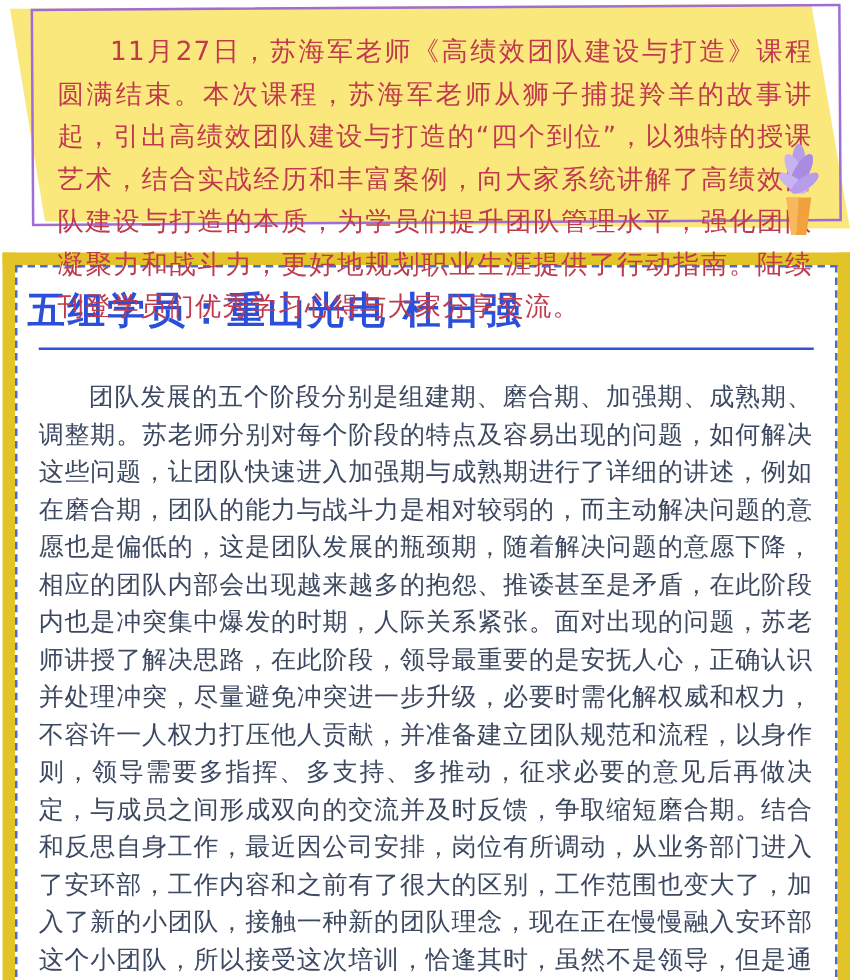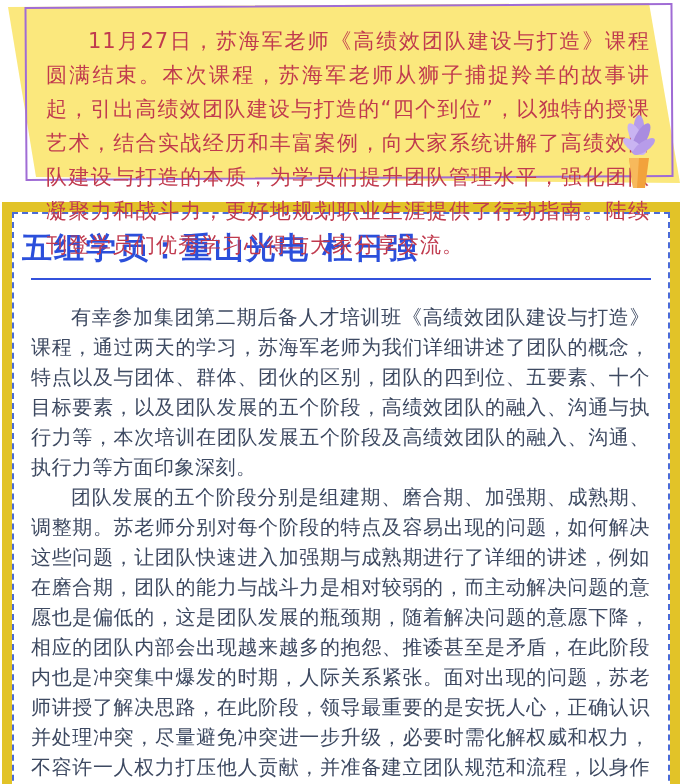--- a/index.html
+++ b/index.html
@@ -92,17 +92,16 @@
     <path d="M19 50 L39 50 L35 80 L23 80 Z" fill="var(--pot_orange)"></path>
     <path d="M19 50 L29 50 L27 80 L23 80 Z" fill="#F7B95C"></path>
   </svg>
 </div>
 
 <div class="card">
   <div class="card-inner">
     <h1 class="card-title">五组学员：重山光电 杜日强</h1>
     <hr class="card-rule">
     <div class="card-body">
-      <p>有幸参加集团第二期后备人才培训班《高绩效团队建设与打造》课程，通过两天的学习，苏海军老师为我们详细讲述了团队的概念，特点以及与团体、群体、团伙的区别，团队的四到位、五要素、十个目标要素，以及团队发展的五个阶段，高绩效团队的融入、沟通与执行力等，本次培训在团队发展五个阶段及高绩效团队的融入、沟通、执行力等方面印象深刻。</p>
       <p>团队发展的五个阶段分别是组建期、磨合期、加强期、成熟期、调整期。苏老师分别对每个阶段的特点及容易出现的问题，如何解决这些问题，让团队快速进入加强期与成熟期进行了详细的讲述，例如在磨合期，团队的能力与战斗力是相对较弱的，而主动解决问题的意愿也是偏低的，这是团队发展的瓶颈期，随着解决问题的意愿下降，相应的团队内部会出现越来越多的抱怨、推诿甚至是矛盾，在此阶段内也是冲突集中爆发的时期，人际关系紧张。面对出现的问题，苏老师讲授了解决思路，在此阶段，领导最重要的是安抚人心，正确认识并处理冲突，尽量避免冲突进一步升级，必要时需化解权威和权力，不容许一人权力打压他人贡献，并准备建立团队规范和流程，以身作则，领导需要多指挥、多支持、多推动，征求必要的意见后再做决定，与成员之间形成双向的交流并及时反馈，争取缩短磨合期。结合和反思自身工作，最近因公司安排，岗位有所调动，从业务部门进入了安环部，工作内容和之前有了很大的区别，工作范围也变大了，加入了新的小团队，接触一种新的团队理念，现在正在慢慢融入安环部这个小团队，所以接受这次培训，恰逢其时，虽然不是领导，但是通过老师的讲授对于我们团队在后续工作中可能会出现的问题有了基</p>
     </div>
   </div>
 </div>
 
 </body></html>

